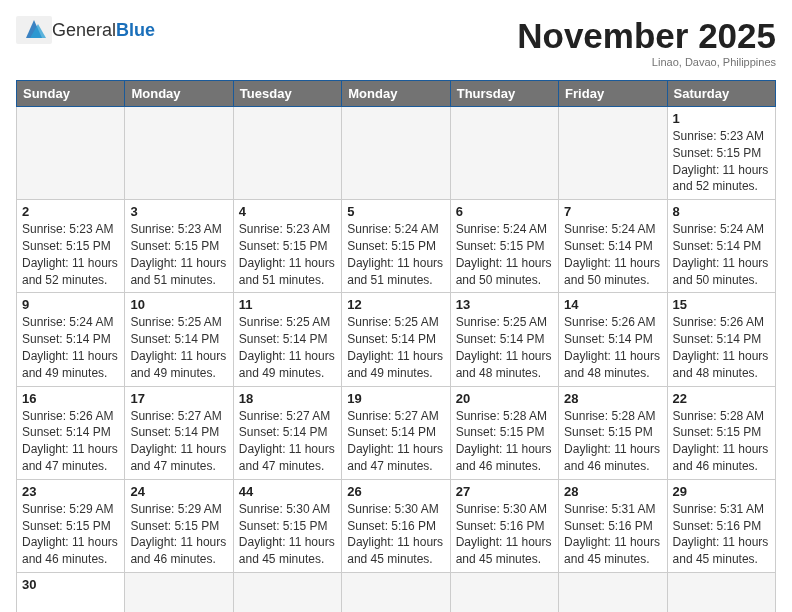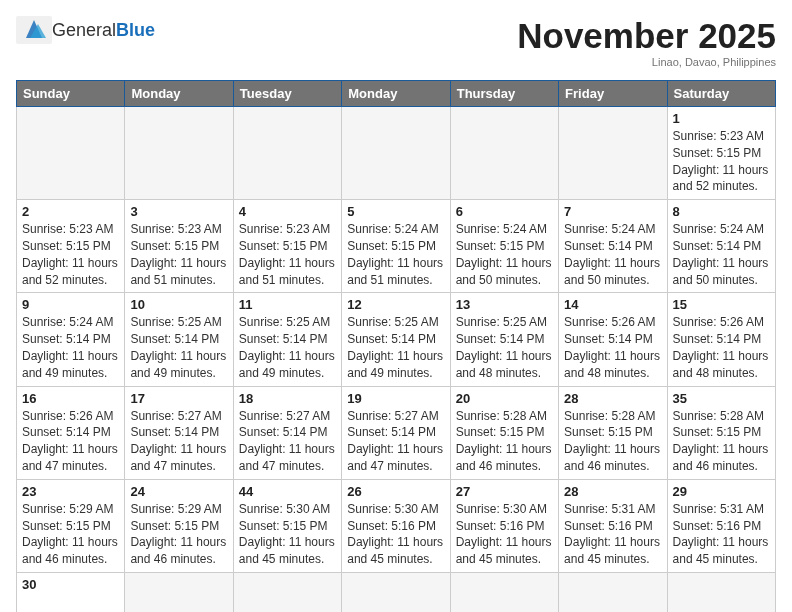--- a/index.html
+++ b/index.html
@@ -277,21 +277,21 @@
 and 46 minutes.</div>
         </td>
         <td>
           <span class="day-number">28</span>
           <div class="day-info" style="white-space: pre-line;">Sunrise: 5:28 AM
 Sunset: 5:15 PM
 Daylight: 11 hours
 and 46 minutes.</div>
         </td>
         <td>
-          <span class="day-number">35</span>
+          <span class="day-number">22</span>
           <div class="day-info" style="white-space: pre-line;">Sunrise: 5:28 AM
 Sunset: 5:15 PM
 Daylight: 11 hours
 and 46 minutes.</div>
         </td>
       </tr>
       <tr class="week-row">
         <td>
           <span class="day-number">23</span>
           <div class="day-info" style="white-space: pre-line;">Sunrise: 5:29 AM

